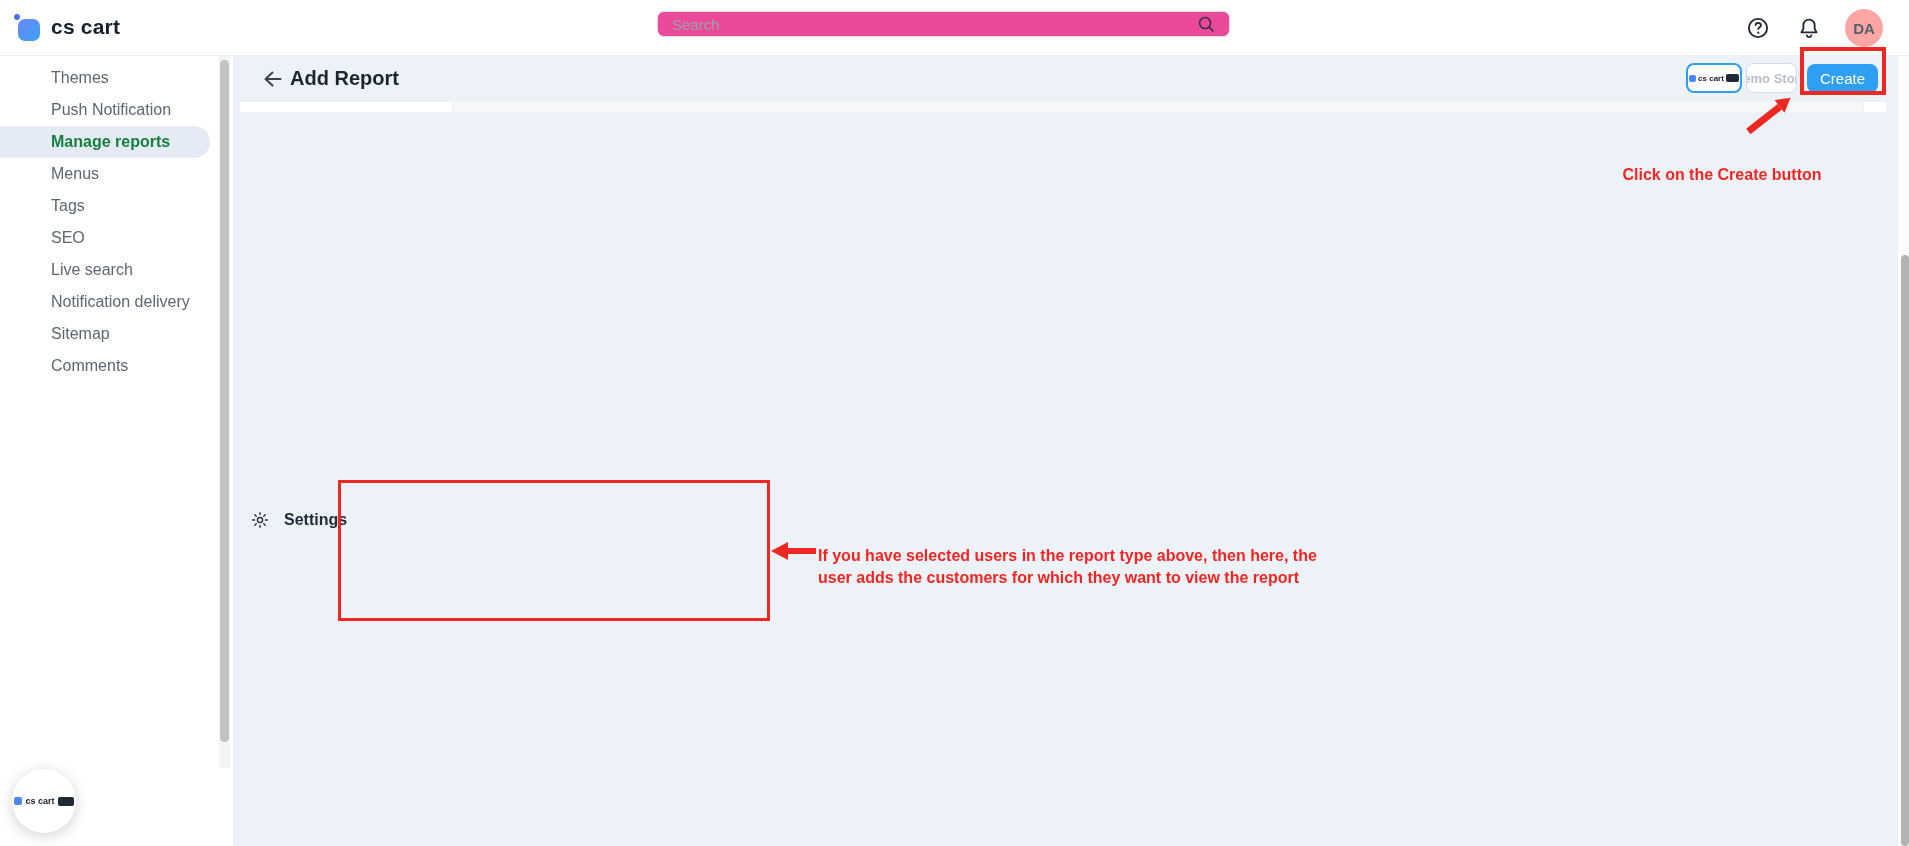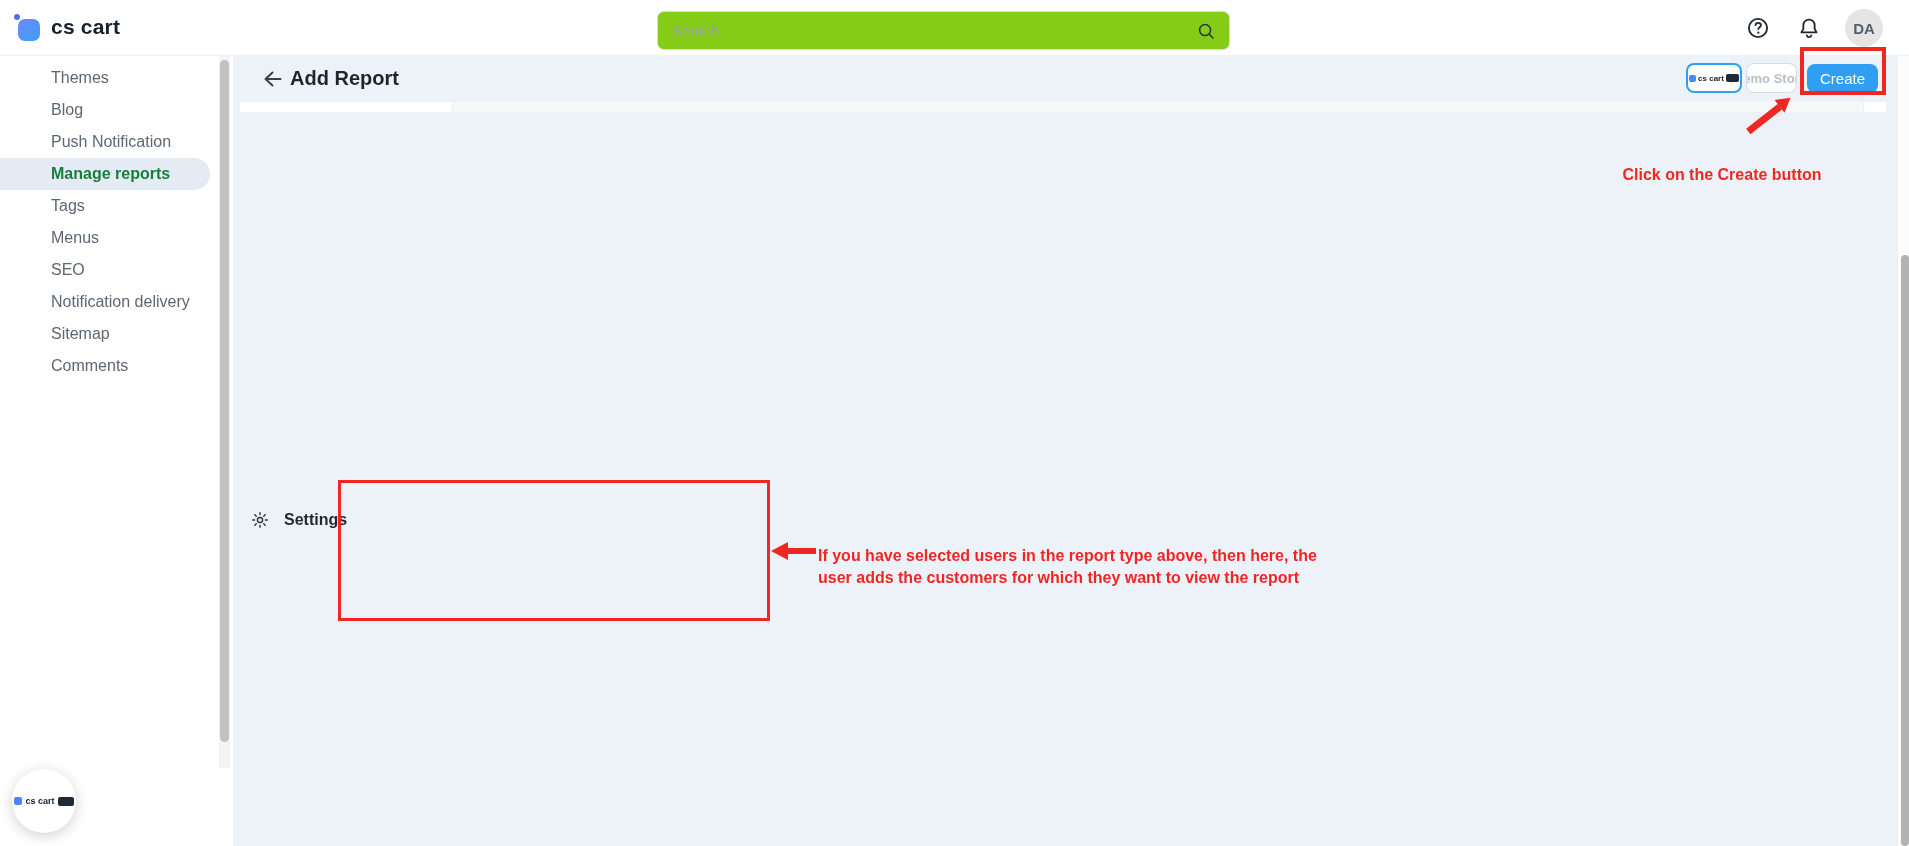--- a/index.html
+++ b/index.html
@@ -9,29 +9,29 @@
 
   
   .topbar{position:absolute;left:0;top:0;width:1909px;height:56px;background:#fff;
           border-bottom:1px solid #edf0f4;z-index:5;}
   .logo{position:absolute;left:14px;top:13px;display:flex;align-items:center;gap:10px;cursor:pointer;}
   .logo-mark{position:relative;width:27px;height:28px;}
   .logo-square{position:absolute;left:4px;top:6px;width:22px;height:22px;border-radius:7px;
                background:linear-gradient(135deg,#6a8af8,#3f9ff6);}
   .logo-dot{position:absolute;left:0;top:1px;width:6px;height:6px;border-radius:50%;background:#4a72f0;}
   .logo-text{font-size:21px;font-weight:700;letter-spacing:.2px;color:#16212d;}
-  .search{position:absolute;left:657px;top:11px;width:573px;height:39px;border:1px solid #d9dee4;
-          border-radius:7px;background:#84cc16;display:flex;align-items:center;padding:0 12px;}
+  .search{position:absolute;left:657px;top:11px;width:573px;height:26px;border:1px solid #d9dee4;
+          border-radius:7px;background:#ec4899;display:flex;align-items:center;padding:0 12px;}
   .search input{border:none;outline:none;flex:1;font-size:15px;color:#333;background:transparent;
                 font-family:"Liberation Sans",sans-serif;}
   .search input::placeholder{color:#9aa2ab;}
   .top-ic{position:absolute;top:15px;width:26px;height:26px;color:#1f2733;cursor:pointer;}
   .top-ic svg{width:26px;height:26px;}
   .avatar{position:absolute;left:1845px;top:9px;width:38px;height:38px;border-radius:50%;
-          background:#e5e5e5;display:flex;align-items:center;justify-content:center;
+          background:#fca5a5;display:flex;align-items:center;justify-content:center;
           font-size:15px;font-weight:700;color:#55606c;cursor:pointer;}
 
   
   .sidebar{position:absolute;left:0;top:56px;width:233px;height:790px;background:#fff;z-index:3;}
   .nav{padding-top:6px;}
   .nav-item{display:flex;align-items:center;height:32px;padding-left:17px;cursor:pointer;}
   .nav-icon{width:20px;height:20px;margin-right:14px;color:#2a333e;flex:none;}
   .nav-icon svg{width:20px;height:20px;fill:none;stroke:currentColor;stroke-width:1.7;
                 stroke-linecap:round;stroke-linejoin:round;}
   .nav-item.main .nav-label{font-size:16px;font-weight:700;color:#212b36;}
@@ -281,51 +281,51 @@
               <use href="#sym-website"></use>
             </svg></span>
           <span class="nav-label">Website</span>
         </div>
 
         <div class="nav-item sub" data-name="sidebar-item-themes">
 
           <span class="nav-label">Themes</span>
         </div>
 
-        <div class="nav-item sub" data-name="sidebar-item-blog">
-
-          <span class="nav-label">Blog</span>
-        </div>
 
 
         <div class="nav-item sub" data-name="sidebar-item-push-notification">
 
           <span class="nav-label">Push Notification</span>
         </div>
 
         <div class="nav-item sub active" data-name="sidebar-item-manage-reports">
 
           <span class="nav-label">Manage reports</span>
         </div>
 
+        <div class="nav-item sub" data-name="sidebar-item-menus">
+
+          <span class="nav-label">Menus</span>
+        </div>
+
         <div class="nav-item sub" data-name="sidebar-item-tags">
 
           <span class="nav-label">Tags</span>
         </div>
 
-        <div class="nav-item sub" data-name="sidebar-item-menus">
-
-          <span class="nav-label">Menus</span>
-        </div>
-
         <div class="nav-item sub" data-name="sidebar-item-seo">
 
           <span class="nav-label">SEO</span>
         </div>
 
+        <div class="nav-item sub" data-name="sidebar-item-live-search">
+
+          <span class="nav-label">Live search</span>
+        </div>
 
         <div class="nav-item sub" data-name="sidebar-item-contactless-delivery">
 
           <span class="nav-label">Notification delivery</span>
         </div>
 
         <div class="nav-item sub" data-name="sidebar-item-sitemap">
 
           <span class="nav-label">Sitemap</span>
         </div>

